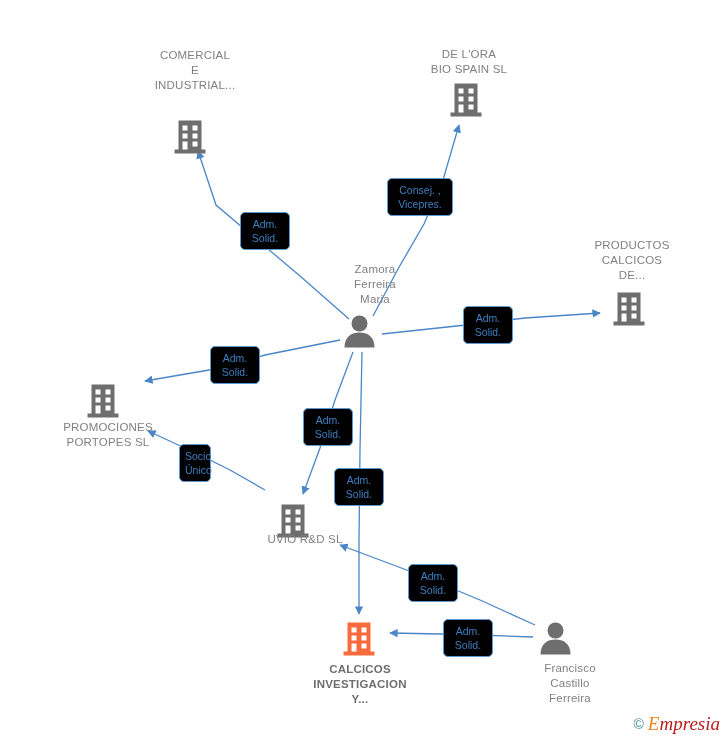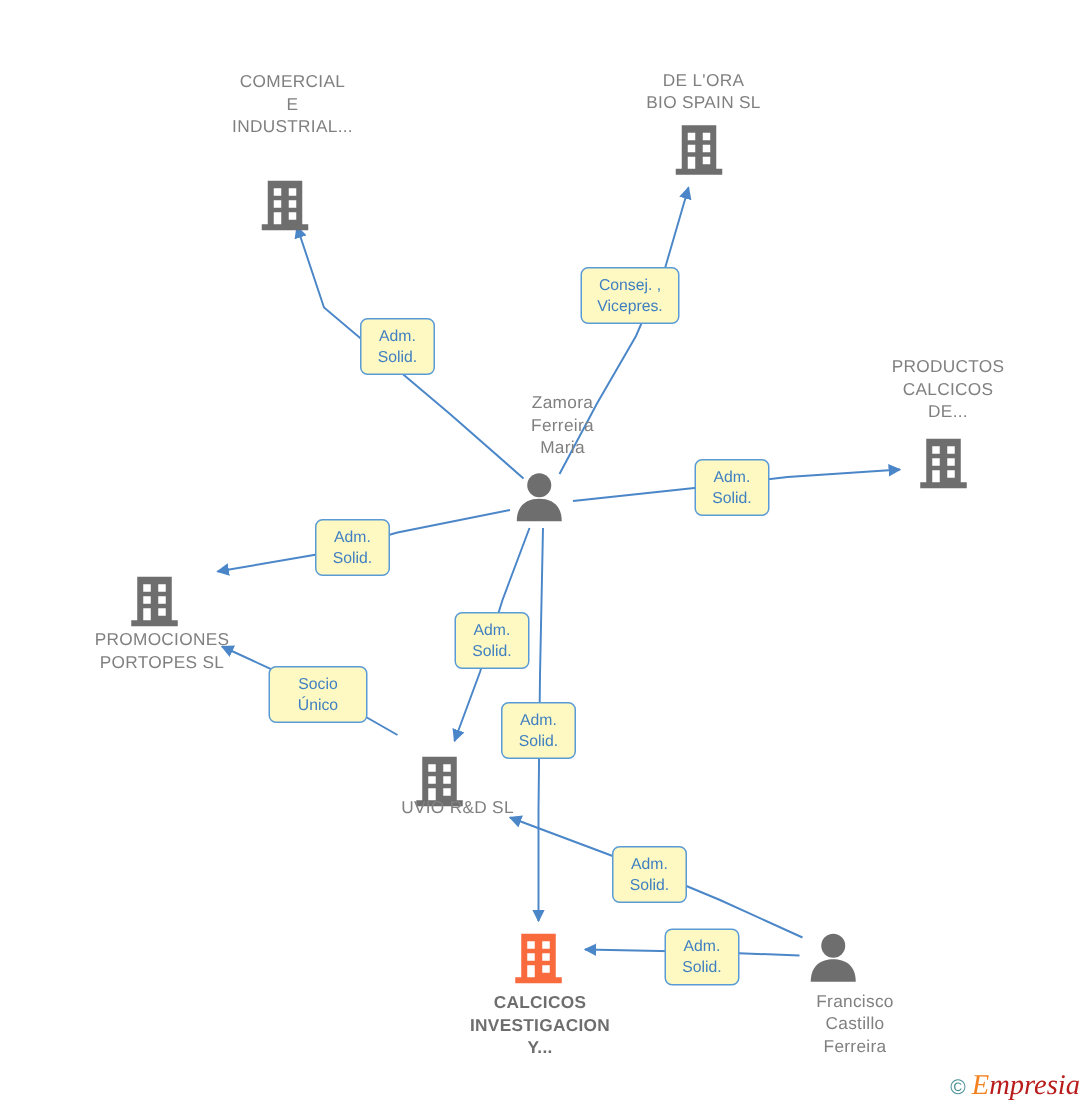--- a/index.html
+++ b/index.html
@@ -29,21 +29,21 @@
     color:#6e6e6e;
     font-weight:bold;
     font-size:11.5px;
   }
 
   
   .edge-label{
     position:absolute;
     border:1.4px solid #5b9bd5;
     border-radius:5px;
-    background:#fef9c3;
+    background:#000000;
     color:#3f7fc1;
     font-size:10.5px;
     line-height:14px;
     text-align:center;
     padding:4px 5px 4px 5px;
     white-space:pre-line;
     font-family:"Liberation Sans", sans-serif;
     box-sizing:border-box;
   }
 
@@ -195,21 +195,21 @@
     <div class="edge-label" style="left: 387px; top: 178px; width: 66px; height: 38px;">Consej. ,
 Vicepres.</div>
     <div class="edge-label" style="left: 463px; top: 306px; width: 50px; height: 38px;">Adm.
 Solid.</div>
     <div class="edge-label" style="left: 210px; top: 346px; width: 50px; height: 38px;">Adm.
 Solid.</div>
     <div class="edge-label" style="left: 303px; top: 408px; width: 50px; height: 38px;">Adm.
 Solid.</div>
     <div class="edge-label" style="left: 334px; top: 468px; width: 50px; height: 38px;">Adm.
 Solid.</div>
-    <div class="edge-label" style="left: 179px; top: 444px; width: 66px; height: 38px;">Socio
+    <div class="edge-label" style="left: 179px; top: 444px; width: 32px; height: 38px;">Socio
 Único</div>
     <div class="edge-label" style="left: 408px; top: 564px; width: 50px; height: 38px;">Adm.
 Solid.</div>
     <div class="edge-label" style="left: 443px; top: 619px; width: 50px; height: 38px;">Adm.
 Solid.</div>
   </div>
 
 <div id="watermark">
   <span class="wm-c">©</span>
   <span><span class="wm-e">E</span><span class="wm-rest">mpresia</span></span>

